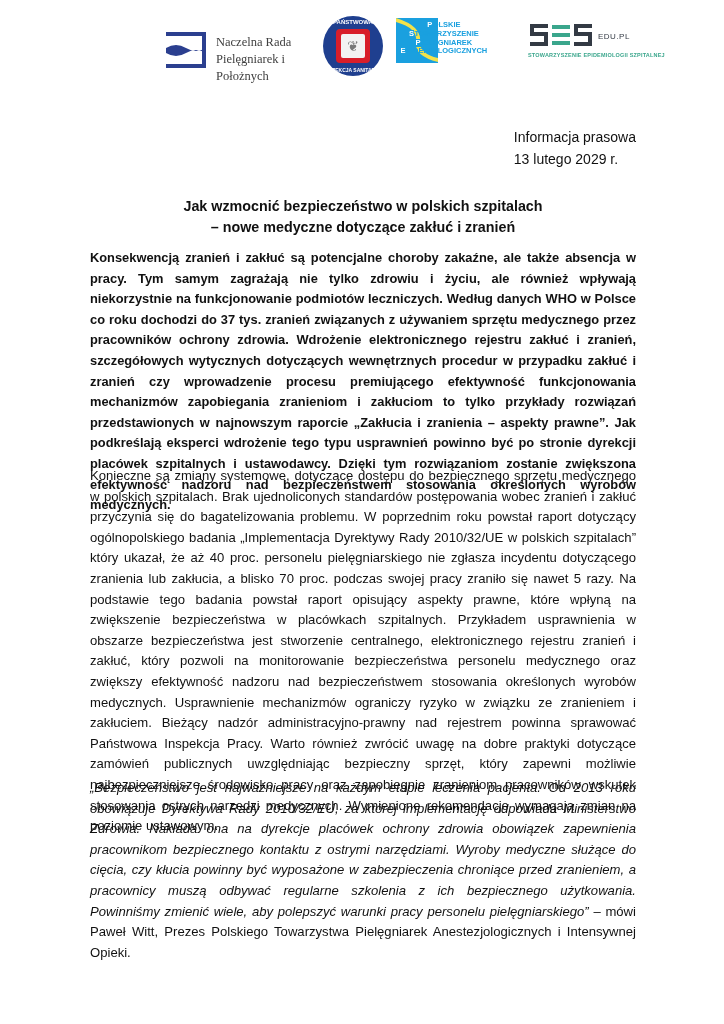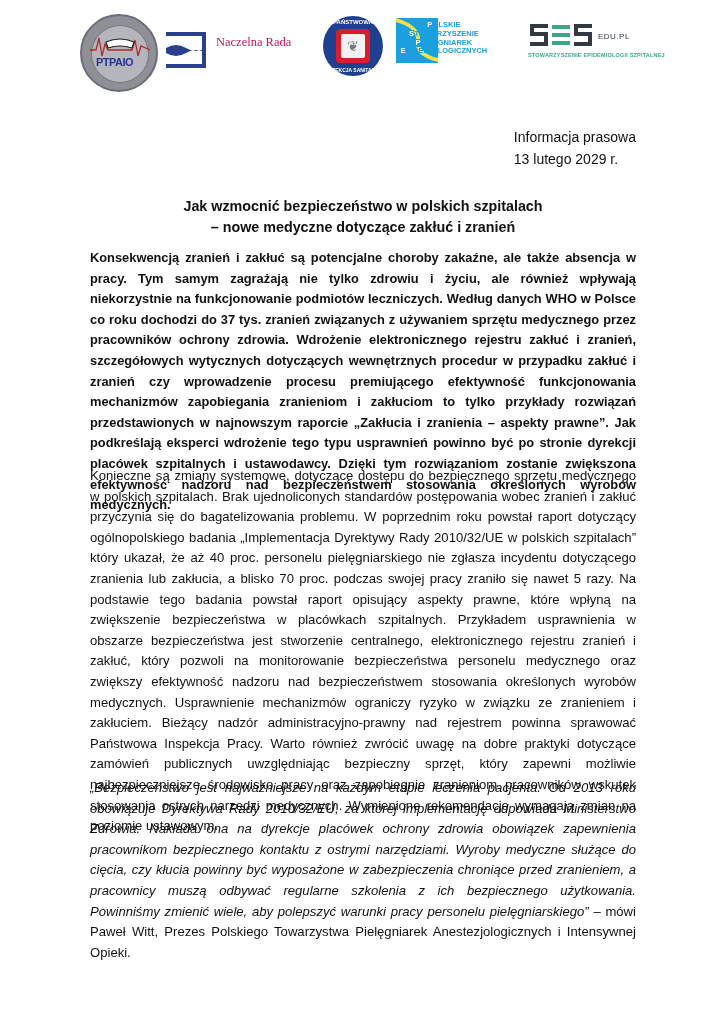--- a/index.html
+++ b/index.html
@@ -7,21 +7,21 @@
   .logos { position: absolute; top: 14px; left: 78px; width: 600px; height: 80px; }
   .logo { position: absolute; }
   
   .logo-ptpaio { left: 2px; top: 0; width: 78px; height: 78px; border-radius: 50%; background: #8e8f97; border: 2px solid #6c6d78; box-sizing: border-box; }
   .logo-ptpaio .inner { position: absolute; left: 9px; top: 9px; width: 56px; height: 56px; border-radius: 50%; background: #b5b6bd; border: 1px solid #777; }
   .logo-ptpaio .ptext { position: absolute; left: 14px; top: 40px; font-size: 11px; font-weight: bold; color: #2b3490; letter-spacing: -0.5px; }
   .logo-ptpaio .wave { position: absolute; left: 6px; top: 18px; width: 64px; height: 26px; }
   
   .logo-nrpip { left: 88px; top: 14px; width: 170px; height: 48px; }
   .logo-nrpip .mark { position: absolute; left: 0; top: 2px; width: 42px; height: 40px; }
-  .logo-nrpip .txt { position: absolute; left: 50px; top: 6px; font-family: "Liberation Serif", serif; font-size: 12.5px; line-height: 17px; color: #be185d; }
+  .logo-nrpip .txt { position: absolute; left: 50px; top: 6px; font-family: "Liberation Serif", serif; font-size: 12.5px; line-height: 17px; color: #404040; }
   
   .logo-pis { left: 245px; top: 2px; width: 60px; height: 60px; border-radius: 50%; background: #1f3f8f; }
   .logo-pis .red { position: absolute; left: 13px; top: 13px; width: 34px; height: 34px; border-radius: 4px; background: #d81e2a; }
   .logo-pis .white { position: absolute; left: 18px; top: 18px; width: 24px; height: 24px; border-radius: 2px; background: #f3f3f3; text-align: center; font-size: 14px; line-height: 24px; color: #777; }
   .logo-pis .ring-top { position: absolute; top: 3px; left: 0; width: 60px; text-align: center; font-size: 6px; font-weight: bold; color: #fff; }
   .logo-pis .ring-bot { position: absolute; bottom: 3px; left: 0; width: 60px; text-align: center; font-size: 5px; font-weight: bold; color: #fff; }
   
   .logo-pspe { left: 318px; top: 4px; width: 130px; height: 48px; }
   .logo-pspe .box { position: absolute; left: 0; top: 0; width: 42px; height: 45px; background: #1aa0df; overflow: hidden; }
   .logo-pspe .txt { position: absolute; left: 4px; top: 3px; font-size: 7.5px; font-weight: bold; line-height: 8.8px; color: #1aa0df; white-space: nowrap; text-align: center; }
@@ -36,38 +36,31 @@
   .para { position: absolute; left: 90px; width: 546px; text-align: justify; font-size: 13.1px; line-height: 20.6px; }
   .lead { top: 248px; font-weight: bold; font-size: 12.85px; }
   .body1 { top: 466px; }
   .quote { top: 778px; }
   .quote .it { font-style: italic; }
 </style>
 </head>
 <body>
 
 <div class="logos">
-  <div class="logo logo-ptpaio">
-    <div class="inner"></div>
-    <svg class="wave" viewBox="0 0 64 26">
-      <path d="M2 16 L8 16 L11 4 L14 22 L17 10 L20 16 L44 16 L47 6 L50 22 L53 12 L62 16" fill="none" stroke="#b12a2a" stroke-width="1.3"></path>
-      <path d="M18 8 Q32 2 46 8 L44 14 Q32 10 20 14 Z" fill="#ffffff" stroke="#222" stroke-width="1.2"></path>
-    </svg>
-    <span class="ptext">PTPAIO</span>
-  </div>
 
   <div class="logo logo-nrpip">
     <svg class="mark" viewBox="0 0 42 40">
       <rect x="0" y="2" width="40" height="4" fill="#2b3f8f"></rect>
       <path d="M0 18 Q10 12 20 18 T40 18 L40 23 Q30 17 20 23 T0 23 Z" fill="#2b3f8f"></path>
       <rect x="0" y="34" width="40" height="4" fill="#2b3f8f"></rect>
       <rect x="36" y="2" width="4" height="36" fill="#2b3f8f"></rect>
     </svg>
     <div class="txt">
       <div>Naczelna Rada</div>
+      <div>Pielęgniarek i Położnych</div>
     </div>
   </div>
 
   <div class="logo logo-pis">
     <span class="ring-top">PAŃSTWOWA</span>
     <div class="red"></div>
     <div class="white">❦</div>
     <span class="ring-bot">INSPEKCJA SANITARNA</span>
   </div>
 

